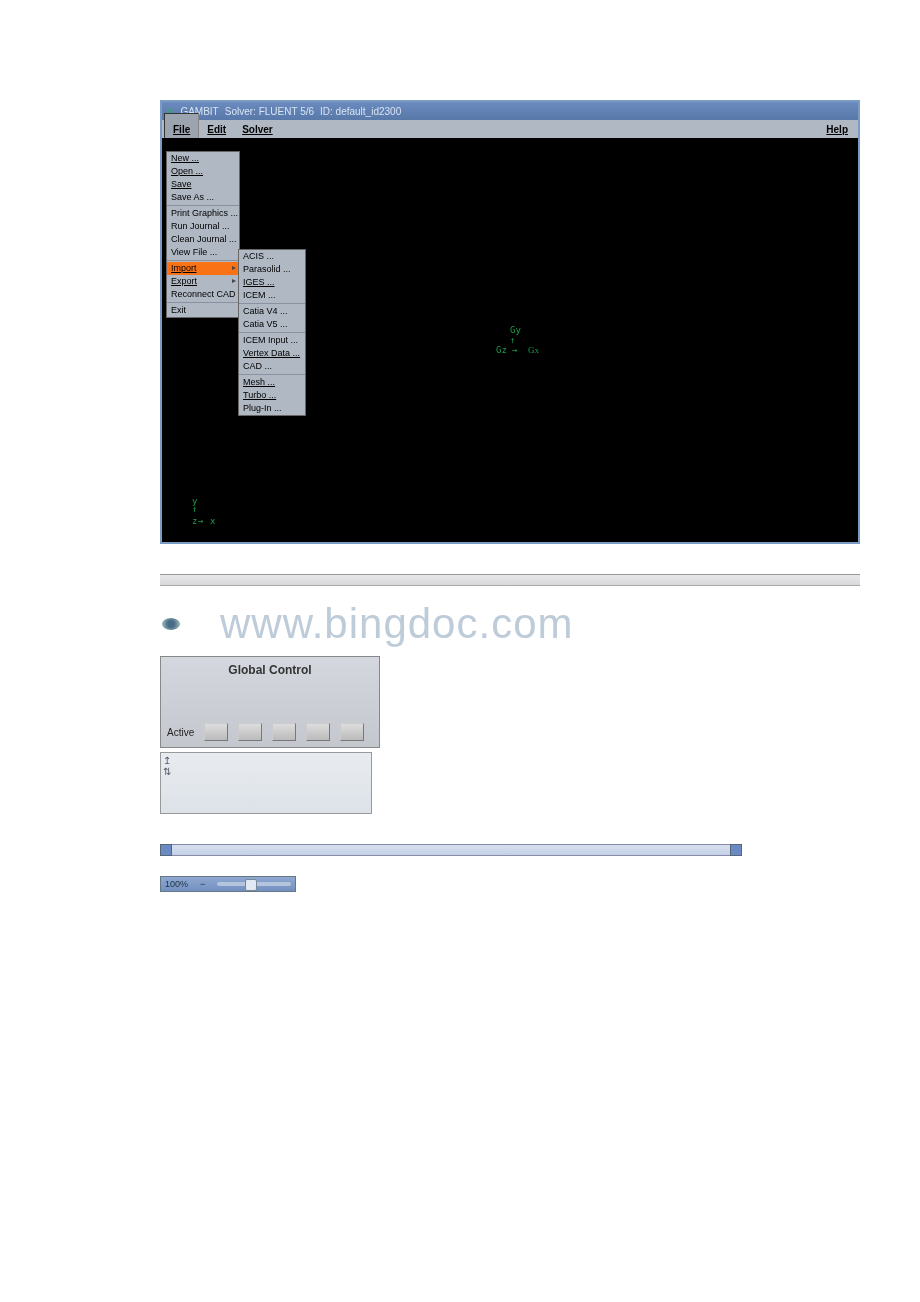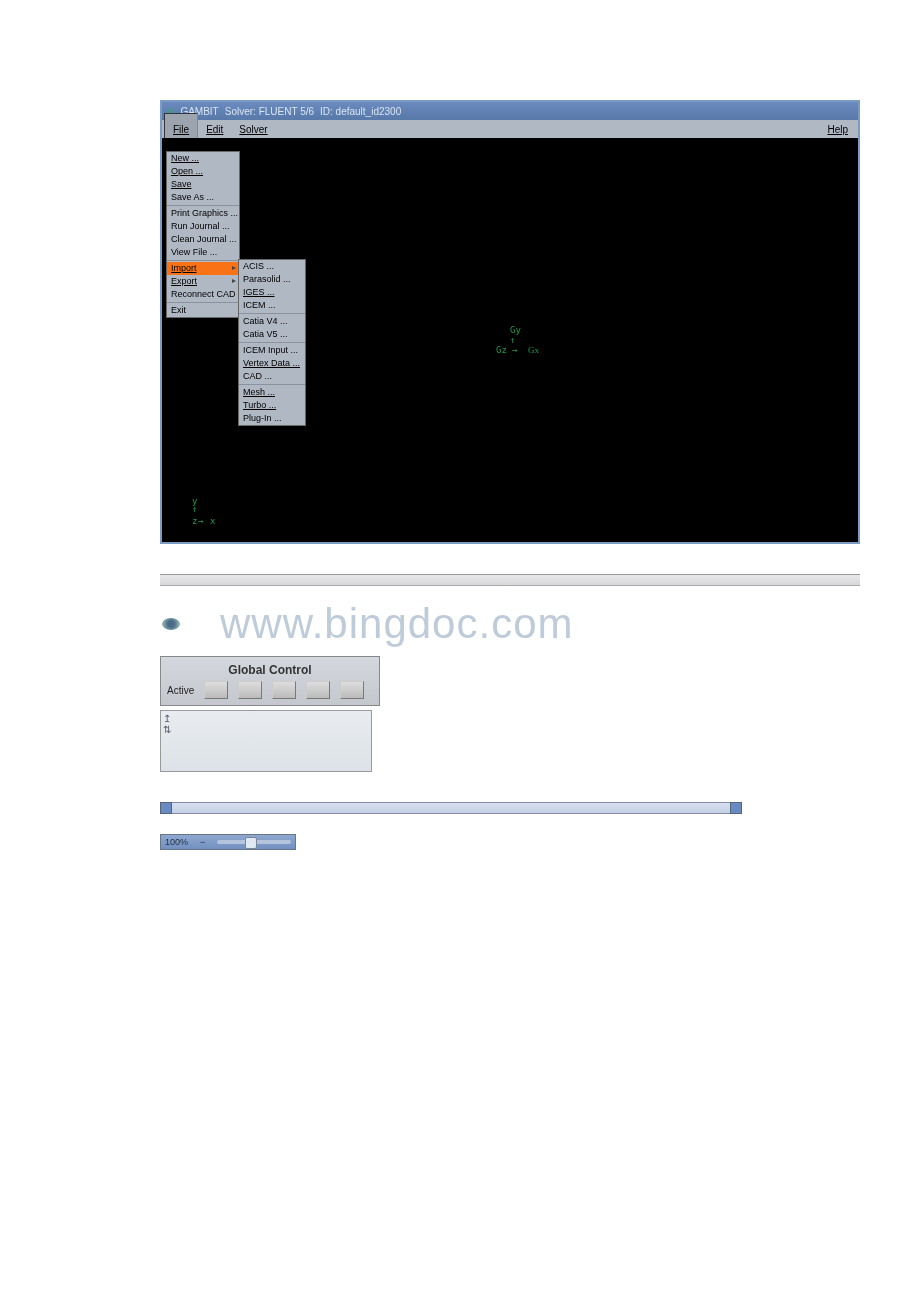--- a/index.html
+++ b/index.html
@@ -39,20 +39,21 @@
   display: flex;
   align-items: center;
   font-size: 10px;
   color: #000;
   padding: 0 2px;
   position: relative;
 }
 .menubar .mitem {
   padding: 10px 8px;
   cursor: pointer;
+  font-weight: bold;
 }
 .menubar .mitem.active {
   background: #9ca4b0;
   border: 1px inset #888;
 }
 .menubar .help {
   margin-left: auto;
   padding-right: 8px;
 }
 .underline { text-decoration: underline; }
@@ -71,21 +72,21 @@
   width: 72px;
   background: #b0b8c4;
   font-size: 9px;
   color: #000;
   border: 1px solid #666;
   z-index: 10;
 }
 .submenu {
   position: absolute;
   left: 76px;
-  top: 157px;
+  top: 147px;
   width: 66px;
   background: #b0b8c4;
   font-size: 9px;
   color: #000;
   border: 1px solid #666;
   z-index: 10;
 }
 .mline {
   padding: 1px 4px;
   border-bottom: 1px solid rgba(0,0,0,0);
@@ -161,20 +162,21 @@
   font-size: 12px;
   font-weight: bold;
   color: #333;
   padding: 2px;
 }
 .gc-row {
   display: flex;
   align-items: center;
   gap: 10px;
   padding: 2px;
+  margin-top: 42px;
 }
 .gc-row .lbl { font-size: 10px; color: #222; }
 .gc-btn {
   width: 22px;
   height: 16px;
   background: linear-gradient(#ddd,#bbb);
   border: 1px outset #ccc;
 }
 .panel3 {
   margin-top: 4px;

